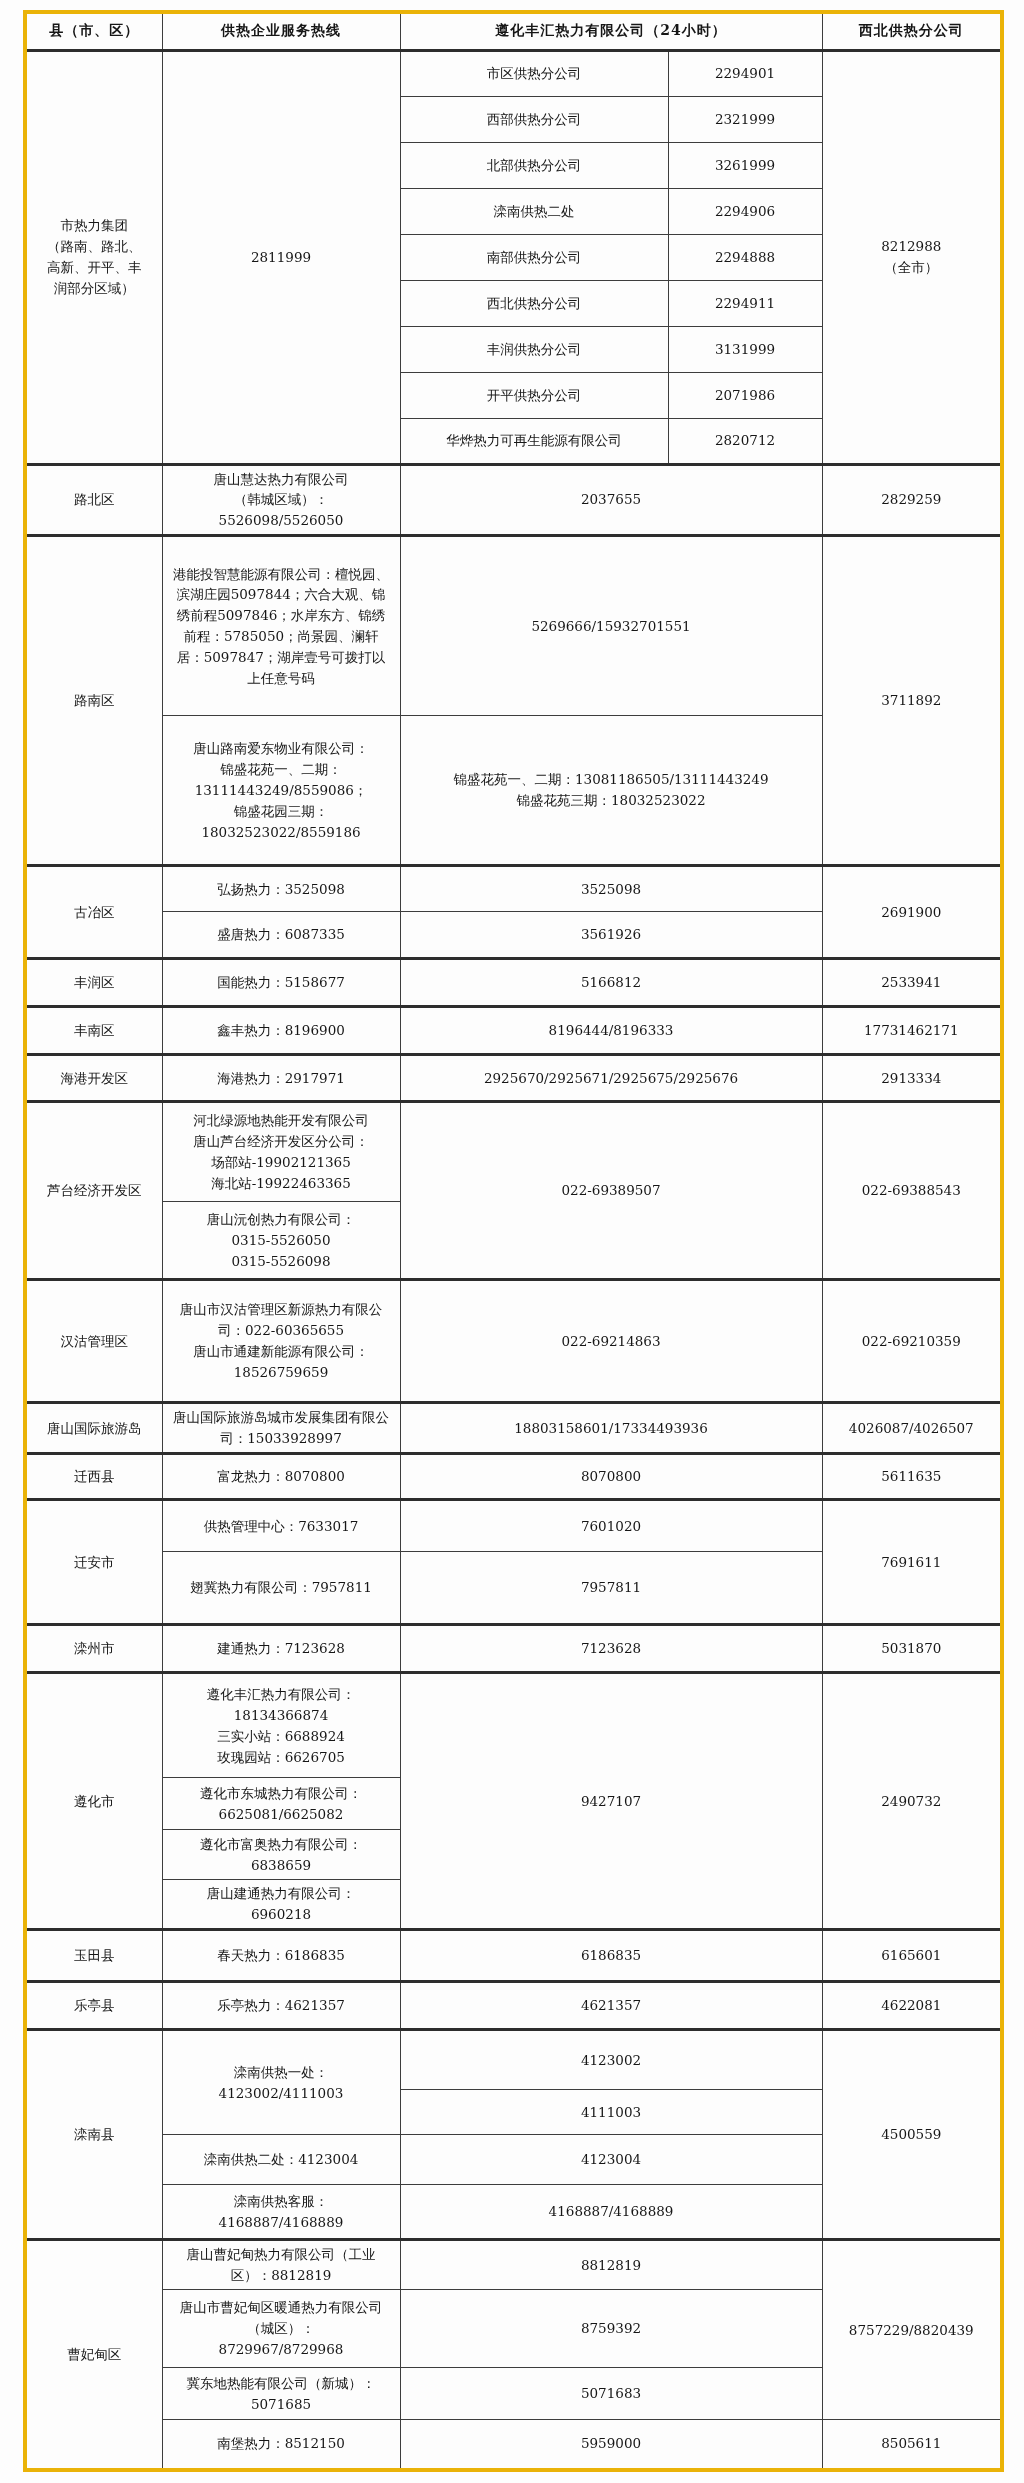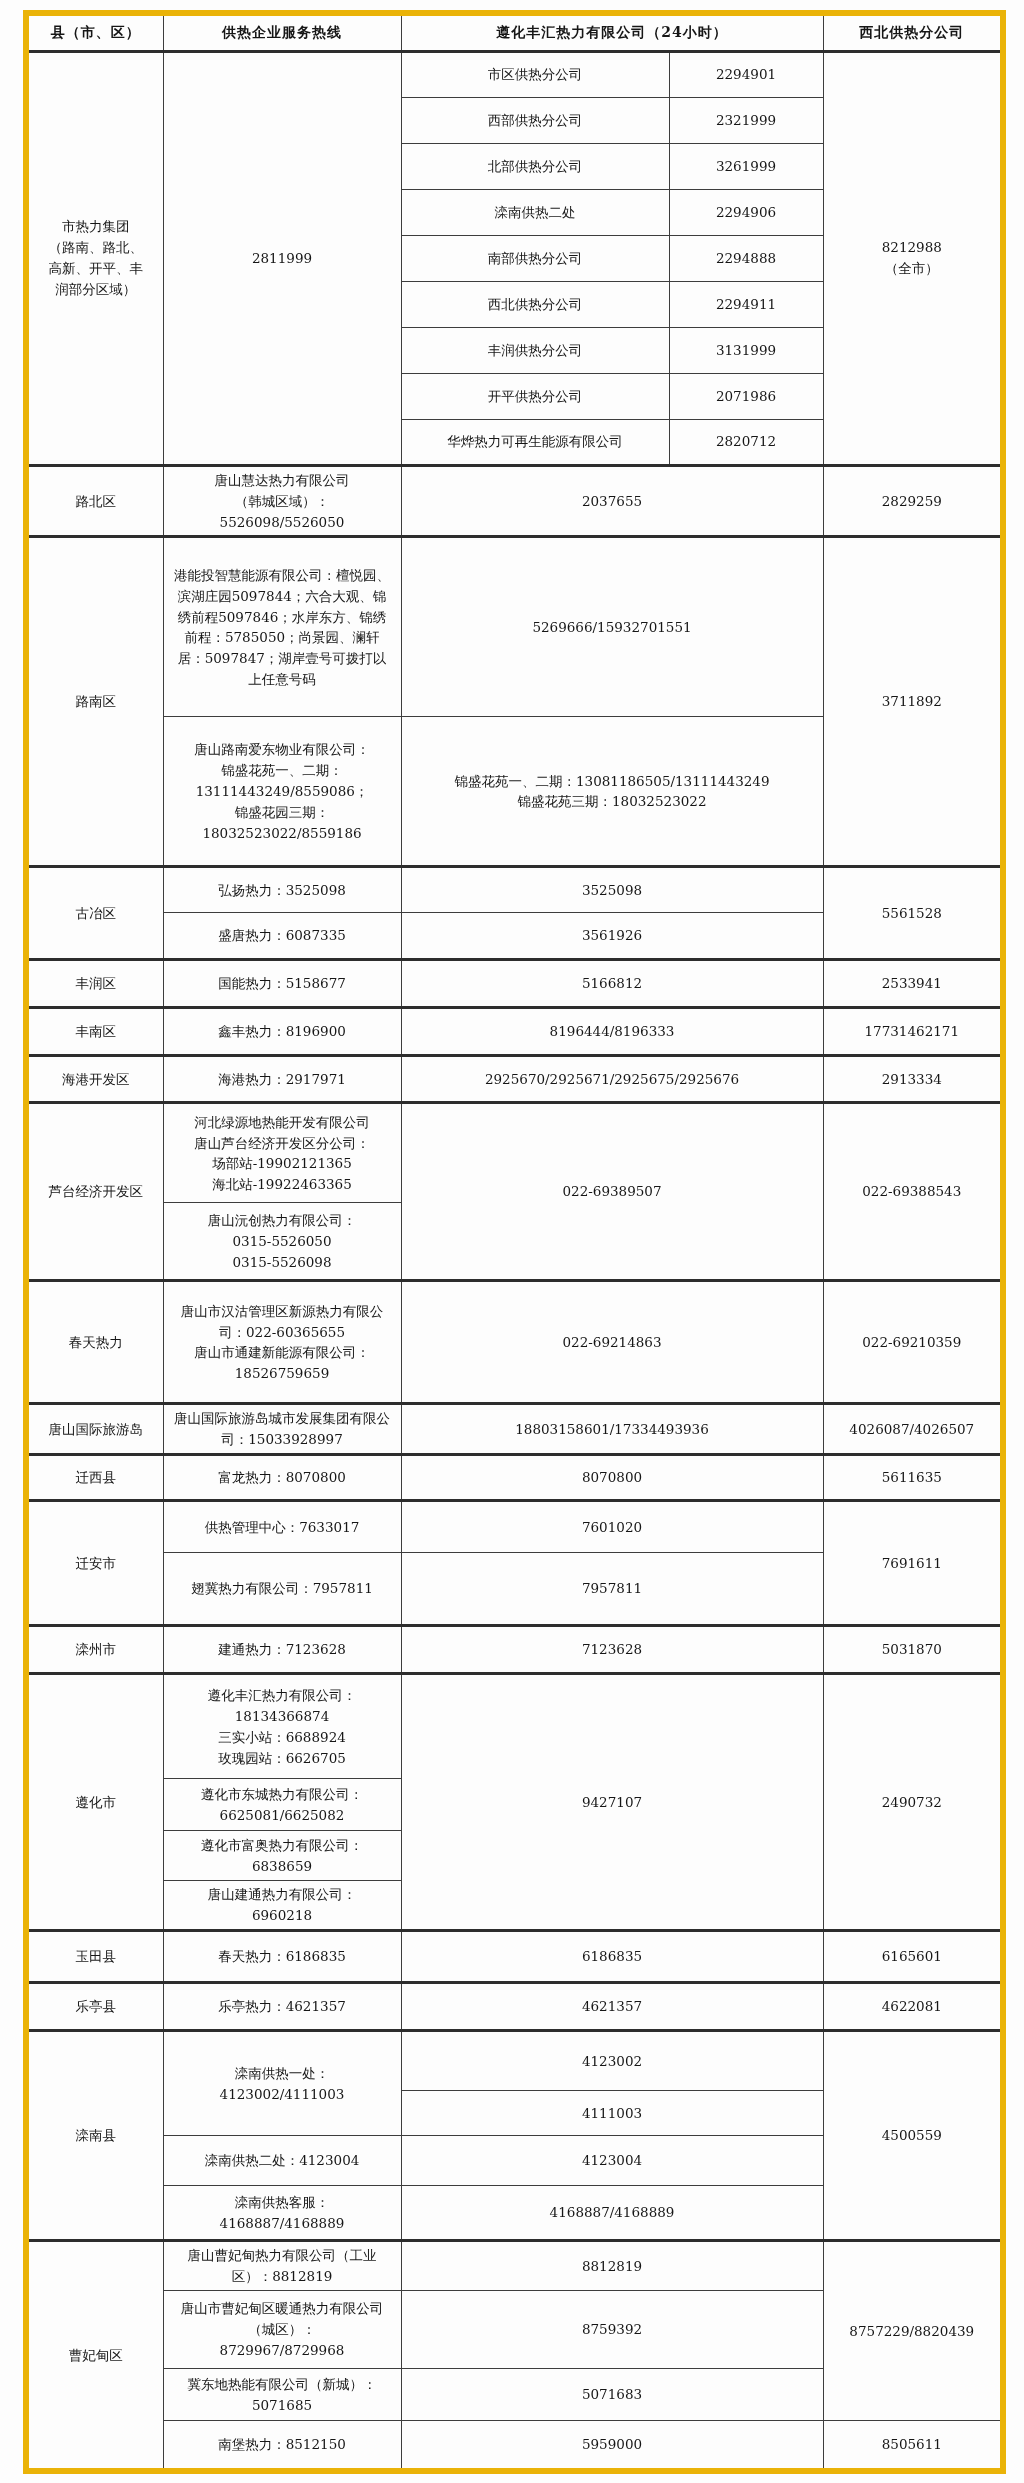--- a/index.html
+++ b/index.html
@@ -4,21 +4,21 @@
 <style>
   html,body { margin:0; padding:0; background:#ffffff; }
   .page {
     position:relative; width:1024px; height:2483px; background:#fdfdfd;
     font-family:"DejaVu Serif","Liberation Serif",serif; color:#161616;
     overflow:hidden;
   }
   table.phone-table {
     border-collapse:collapse; table-layout:fixed;
     width:977px; margin:10px 0 0 23px;
-    border:6px solid #eab308;
+    border:4px solid #eab308;
   }
   col.c1{width:137px;} col.c2{width:238px;} col.c3a{width:268px;} col.c3b{width:154px;} col.c4{width:180px;}
   th, td {
     border:1.5px solid #3d3d3d;
     text-align:center; vertical-align:middle;
     font-size:13.5px; line-height:1.55;
     padding:3px 8px;
     white-space:pre-line;
     word-break:break-word;
     overflow:hidden;
@@ -114,21 +114,21 @@
 锦盛花园三期：
 18032523022/8559186</td>
     <td colspan="2">锦盛花苑一、二期：13081186505/13111443249
 锦盛花苑三期：18032523022</td>
   </tr>
 
   <tr class="sec" style="height:46px">
     <td rowspan="2">古冶区</td>
     <td>弘扬热力：3525098</td>
     <td colspan="2">3525098</td>
-    <td rowspan="2">5561528</td>
+    <td rowspan="2">2691900</td>
   </tr>
   <tr style="height:47px">
     <td>盛唐热力：6087335</td>
     <td colspan="2">3561926</td>
   </tr>
 
   <tr class="sec" style="height:48px">
     <td>丰润区</td>
     <td>国能热力：5158677</td>
     <td colspan="2">5166812</td>
@@ -158,21 +158,21 @@
     <td colspan="2" rowspan="2">022-69389507</td>
     <td rowspan="2">022-69388543</td>
   </tr>
   <tr style="height:78px">
     <td class="svc">唐山沅创热力有限公司：
 0315-5526050
 0315-5526098</td>
   </tr>
 
   <tr class="sec" style="height:123px">
-    <td>春天热力</td>
+    <td>汉沽管理区</td>
     <td class="svc">唐山市汉沽管理区新源热力有限公司：022-60365655
 唐山市通建新能源有限公司：
 18526759659</td>
     <td colspan="2">022-69214863</td>
     <td>022-69210359</td>
   </tr>
 
   <tr class="sec" style="height:47px">
     <td>唐山国际旅游岛</td>
     <td class="svc">唐山国际旅游岛城市发展集团有限公司：15033928997</td>

